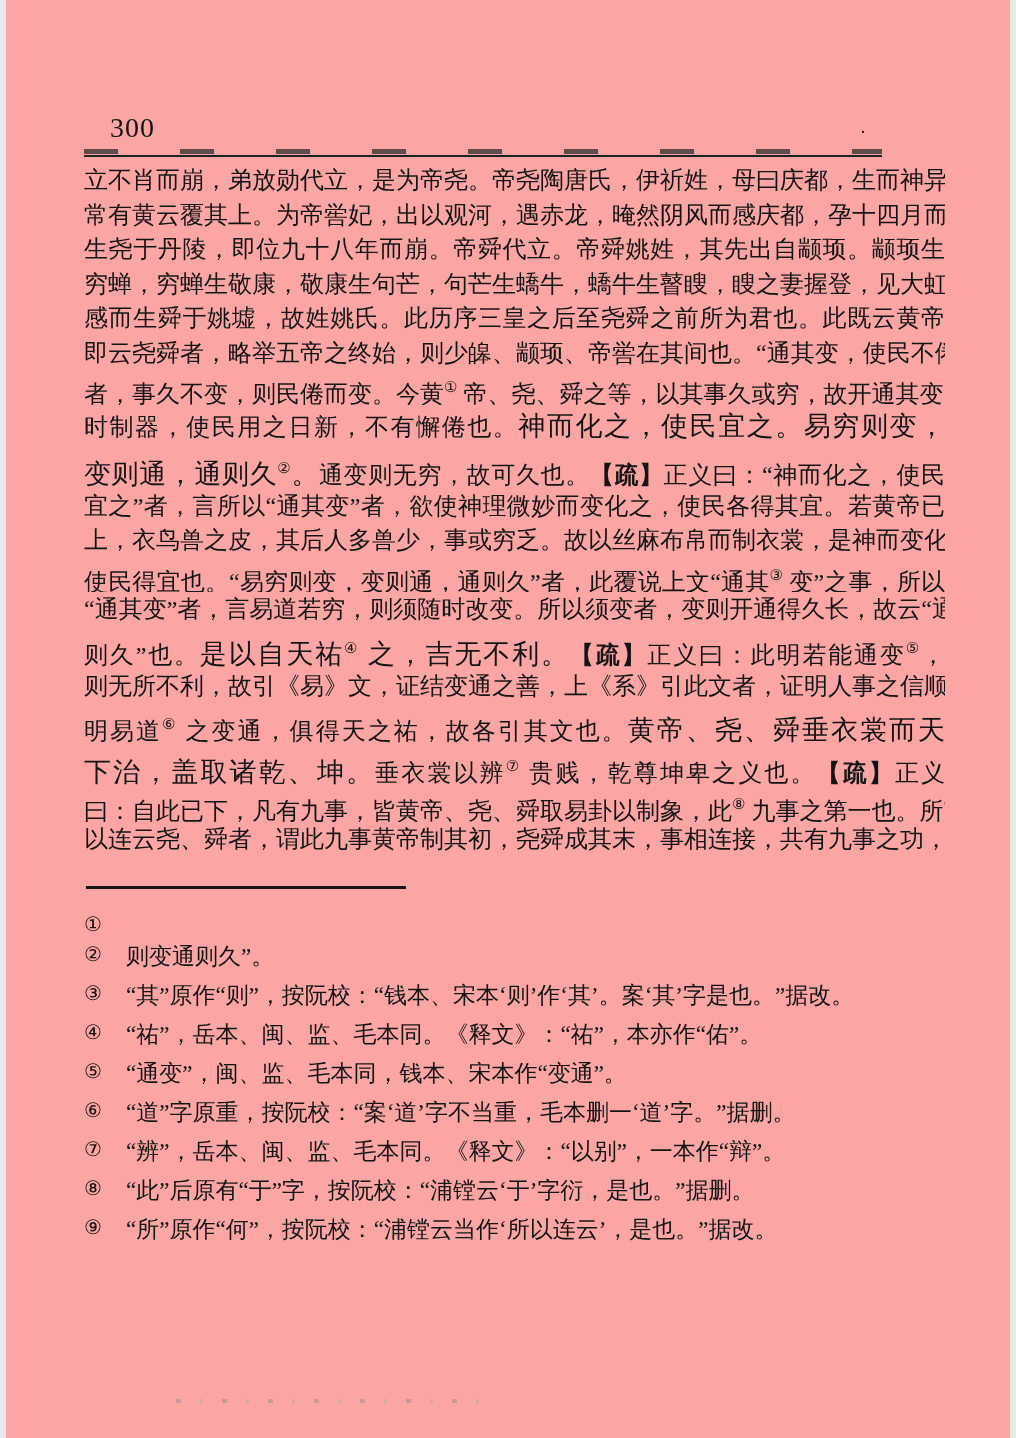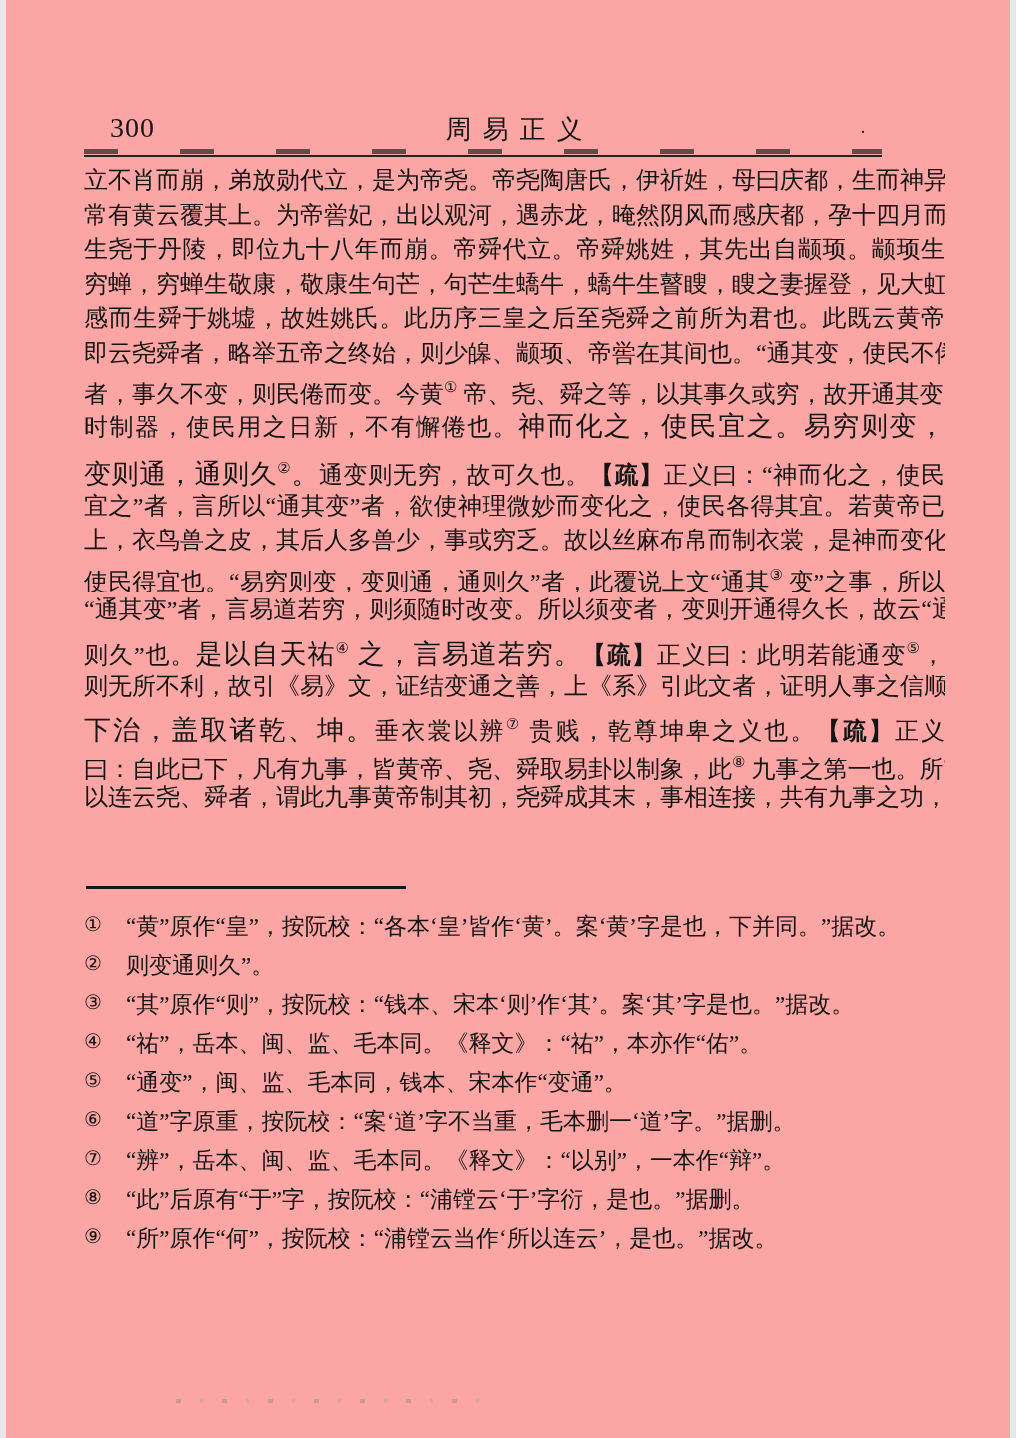--- a/index.html
+++ b/index.html
@@ -44,54 +44,53 @@
     background:repeating-linear-gradient(90deg,#8f8f8f 0 5px,transparent 5px 24px,#aaa 24px 27px,transparent 27px 46px);
     opacity:.5; }
 </style>
 </head>
 <body>
 
 <div class="page">
 
   <div class="header">
     <div class="page-num">300</div>
-    <div class="page-title">周易正义</div>
     <div class="header-dot">·</div>
   </div>
   <div class="rule-artifacts"></div>
   <div class="header-rule"></div>
 
   <div class="main">
     <div class="line"><span class="seg-n">立不肖而崩，弟放勋代立，是为帝尧。帝尧陶唐氏，伊祈姓，母曰庆都，生而神异，</span></div>
     <div class="line"><span class="seg-n">常有黄云覆其上。为帝喾妃，出以观河，遇赤龙，晻然阴风而感庆都，孕十四月而</span></div>
     <div class="line"><span class="seg-n">生尧于丹陵，即位九十八年而崩。帝舜代立。帝舜姚姓，其先出自颛顼。颛顼生</span></div>
     <div class="line"><span class="seg-n">穷蝉，穷蝉生敬康，敬康生句芒，句芒生蟜牛，蟜牛生瞽瞍，瞍之妻握登，见大虹，意</span></div>
     <div class="line"><span class="seg-n">感而生舜于姚墟，故姓姚氏。此历序三皇之后至尧舜之前所为君也。此既云黄帝</span></div>
     <div class="line"><span class="seg-n">即云尧舜者，略举五帝之终始，则少皞、颛顼、帝喾在其间也。“通其变，使民不倦”</span></div>
     <div class="line"><span class="seg-n">者，事久不变，则民倦而变。今黄</span><span class="seg-s">①</span><span class="seg-n"> 帝、尧、舜之等，以其事久或穷，故开通其变，量</span></div>
     <div class="line tall"><span class="seg-n">时制器，使民用之日新，不有懈倦也。</span><span class="seg-l">神而化之，使民宜之。易穷则变，</span></div>
     <div class="line tall"><span class="seg-l">变则通，通则久</span><span class="seg-s">②</span><span class="seg-l">。</span><span class="seg-n">通变则无穷，故可久也。</span><span class="seg-b">【疏】</span><span class="seg-n">正义曰：“神而化之，使民</span></div>
     <div class="line"><span class="seg-n">宜之”者，言所以“通其变”者，欲使神理微妙而变化之，使民各得其宜。若黄帝已</span></div>
     <div class="line"><span class="seg-n">上，衣鸟兽之皮，其后人多兽少，事或穷乏。故以丝麻布帛而制衣裳，是神而变化，</span></div>
     <div class="line"><span class="seg-n">使民得宜也。“易穷则变，变则通，通则久”者，此覆说上文“通其</span><span class="seg-s">③</span><span class="seg-n"> 变”之事，所以</span></div>
     <div class="line"><span class="seg-n">“通其变”者，言易道若穷，则须随时改变。所以须变者，变则开通得久长，故云“通</span></div>
-    <div class="line tall"><span class="seg-n">则久”也。</span><span class="seg-l">是以自天祐</span><span class="seg-s">④</span><span class="seg-l"> 之，言易道若穷。</span><span class="seg-b">【疏】</span><span class="seg-n">正义曰：此明若能通变</span><span class="seg-s">⑤</span><span class="seg-n">，</span></div>
+    <div class="line tall"><span class="seg-n">则久”也。</span><span class="seg-l">是以自天祐</span><span class="seg-s">④</span><span class="seg-l"> 之，吉无不利。</span><span class="seg-b">【疏】</span><span class="seg-n">正义曰：此明若能通变</span><span class="seg-s">⑤</span><span class="seg-n">，</span></div>
     <div class="line"><span class="seg-n">则无所不利，故引《易》文，证结变通之善，上《系》引此文者，证明人事之信顺，此乃</span></div>
+    <div class="line tall"><span class="seg-n">明易道</span><span class="seg-s">⑥</span><span class="seg-n"> 之变通，俱得天之祐，故各引其文也。</span><span class="seg-l">黄帝、尧、舜垂衣裳而天</span></div>
     <div class="line tall"><span class="seg-l">下治，盖取诸乾、坤。</span><span class="seg-n">垂衣裳以辨</span><span class="seg-s">⑦</span><span class="seg-n"> 贵贱，乾尊坤卑之义也。</span><span class="seg-b">【疏】</span><span class="seg-n">正义</span></div>
     <div class="line"><span class="seg-n">曰：自此已下，凡有九事，皆黄帝、尧、舜取易卦以制象，此</span><span class="seg-s">⑧</span><span class="seg-n"> 九事之第一也。所</span><span class="seg-s">⑨</span></div>
     <div class="line"><span class="seg-n">以连云尧、舜者，谓此九事黄帝制其初，尧舜成其末，事相连接，共有九事之功，故</span></div>
   </div>
 
   <div class="fn-divider"></div>
 
   <div class="footnotes">
     <div class="fn">
       <div class="fn-marker">①</div>
       <div class="fn-body">
-          <div class="fl">“黄”原作“皇”，按阮校：“各本‘皇’皆作‘黄’。案‘黄’字是也，下并同。”据改。</div>
         </div>
     </div>
     <div class="fn">
       <div class="fn-marker">②</div>
       <div class="fn-body">
           <div class="fl">则变通则久”。</div>
         </div>
     </div>
     <div class="fn">
       <div class="fn-marker">③</div>

